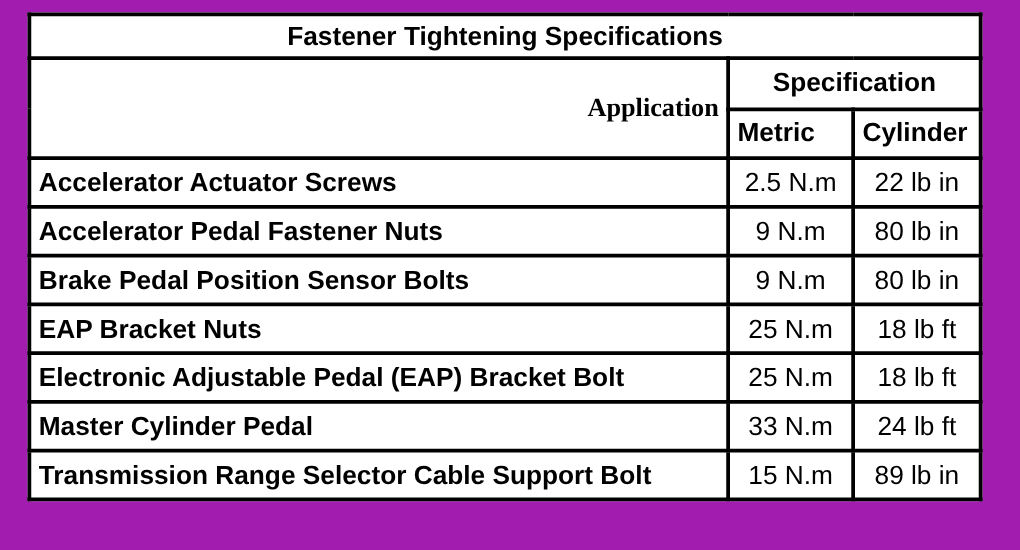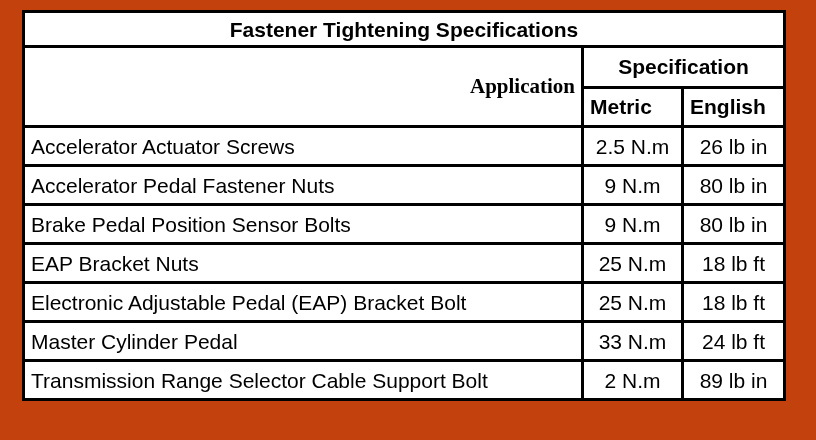--- a/index.html
+++ b/index.html
@@ -11,21 +11,21 @@
     width: 816px;
     height: 440px;
     font-family: "Liberation Sans", sans-serif;
     color: #000000;
     overflow: hidden;
   }
   .sheet {
     position: relative;
     width: 816px;
     height: 440px;
-    background: #c2410c;
+    background: #a21caf;
   }
   table.spec-table {
     position: absolute;
     left: 22px;
     top: 10px;
     width: 761px;
     border-collapse: collapse;
     table-layout: fixed;
     background: #ffffff;
   }
@@ -67,21 +67,21 @@
   .subhead-cell {
     font-weight: bold;
     font-size: 23px;
     height: 35px;
   }
   .data-row td {
     height: 36px;
   }
   .app-cell {
     text-align: left;
-    font-weight: normal;
+    font-weight: bold;
     font-size: 21px;
     margin-left: 27px;
   }
   .value-cell {
     text-align: center;
     font-weight: normal;
     font-size: 21px;
   }
 </style>
 </head>
@@ -97,27 +97,27 @@
     <tbody>
       <tr>
         <td class="title-cell" colspan="3">Fastener Tightening Specifications</td>
       </tr>
       <tr>
         <td class="app-head-cell" rowspan="2">Application</td>
         <td class="spec-head-cell" colspan="2">Specification</td>
       </tr>
       <tr>
         <td class="subhead-cell">Metric</td>
-        <td class="subhead-cell">English</td>
+        <td class="subhead-cell">Cylinder</td>
       </tr>
 
       <tr class="data-row">
         <td class="app-cell">Accelerator Actuator Screws</td>
         <td class="value-cell">2.5 N.m</td>
-        <td class="value-cell">26 lb in</td>
+        <td class="value-cell">22 lb in</td>
       </tr>
       <tr class="data-row">
         <td class="app-cell">Accelerator Pedal Fastener Nuts</td>
         <td class="value-cell">9 N.m</td>
         <td class="value-cell">80 lb in</td>
       </tr>
       <tr class="data-row">
         <td class="app-cell">Brake Pedal Position Sensor Bolts</td>
         <td class="value-cell">9 N.m</td>
         <td class="value-cell">80 lb in</td>
@@ -132,18 +132,18 @@
         <td class="value-cell">25 N.m</td>
         <td class="value-cell">18 lb ft</td>
       </tr>
       <tr class="data-row">
         <td class="app-cell">Master Cylinder Pedal</td>
         <td class="value-cell">33 N.m</td>
         <td class="value-cell">24 lb ft</td>
       </tr>
       <tr class="data-row">
         <td class="app-cell">Transmission Range Selector Cable Support Bolt</td>
-        <td class="value-cell">2 N.m</td>
+        <td class="value-cell">15 N.m</td>
         <td class="value-cell">89 lb in</td>
       </tr>
     </tbody>
   </table>
 </div>
 
 </body></html>

